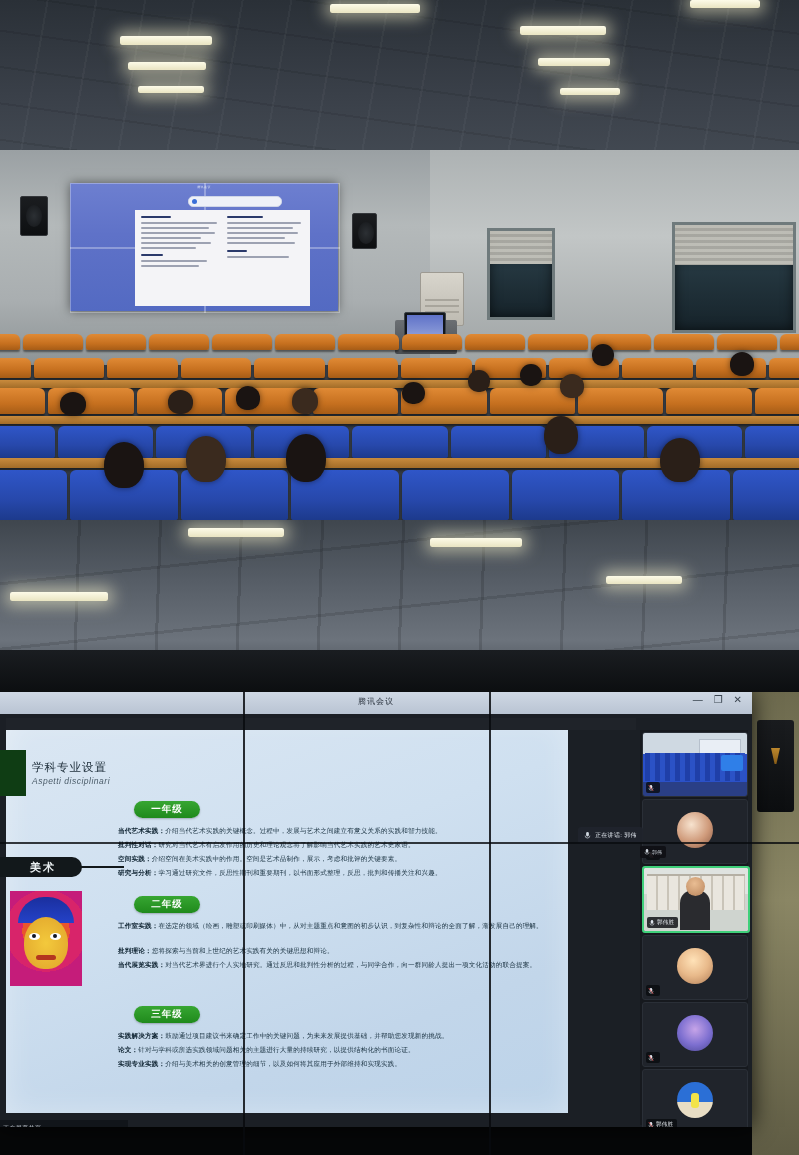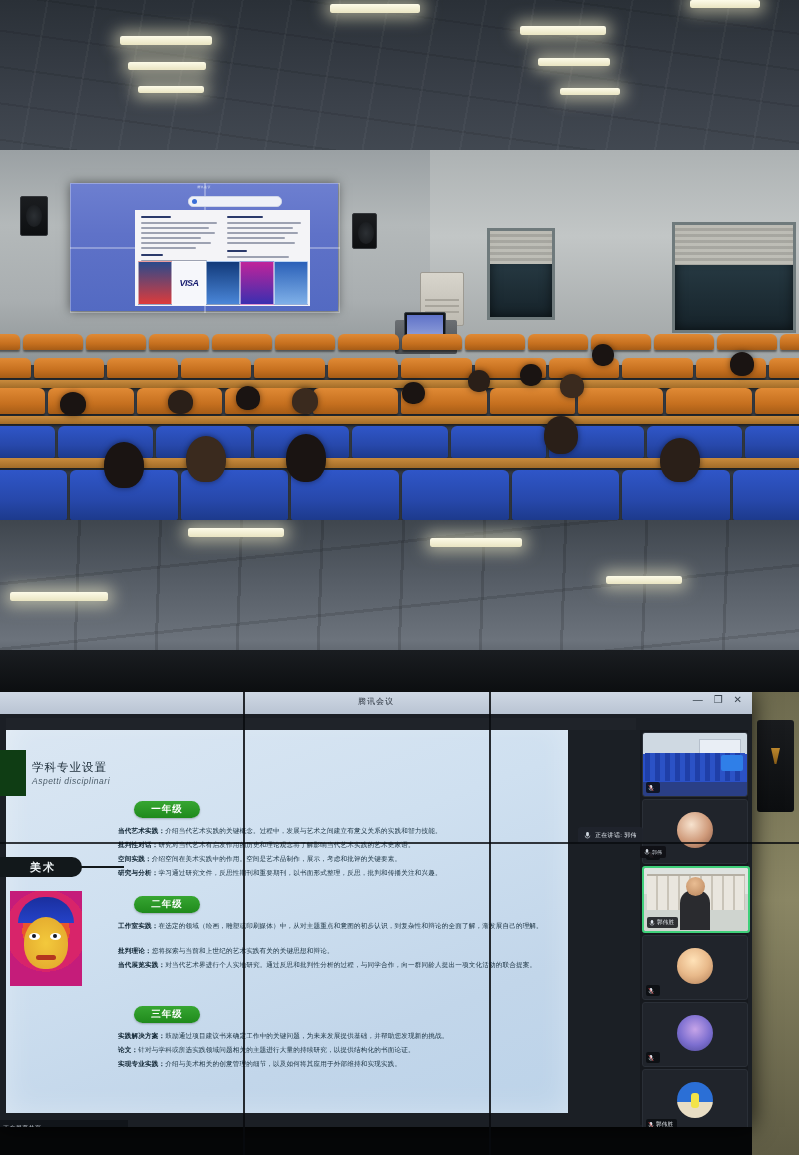--- a/index.html
+++ b/index.html
@@ -229,29 +229,20 @@
         <div class="txtline" style="left:6px;top:55px;width:58px;"></div>
         <div class="txthead" style="left:92px;top:6px;width:36px;"></div>
         <div class="txtline" style="left:92px;top:12px;width:74px;"></div>
         <div class="txtline" style="left:92px;top:17px;width:66px;"></div>
         <div class="txtline" style="left:92px;top:22px;width:71px;"></div>
         <div class="txtline" style="left:92px;top:27px;width:58px;"></div>
         <div class="txtline" style="left:92px;top:32px;width:68px;"></div>
         <div class="txthead" style="left:92px;top:40px;width:20px;"></div>
         <div class="txtline" style="left:92px;top:46px;width:62px;"></div>
       </div>
-      <div class="bs-imgs">
-        <div style="background:linear-gradient(#2a4a8c,#dd3b3b);"></div>
-        <div class="visa">
-            <span>VISA</span>
-          </div>
-        <div style="background:linear-gradient(#123a7a,#4a86d8);"></div>
-        <div style="background:linear-gradient(#c0249a,#3a2fb0);"></div>
-        <div style="background:linear-gradient(#2a60b8,#7fb0e8);"></div>
-      </div>
     </div>
 
     <div class="ac"></div>
     <div class="podium"></div>
     <div class="laptop">
         <i></i>
       </div>
 
     <div class="seats">
       <div class="srow" style="top:4px;">

